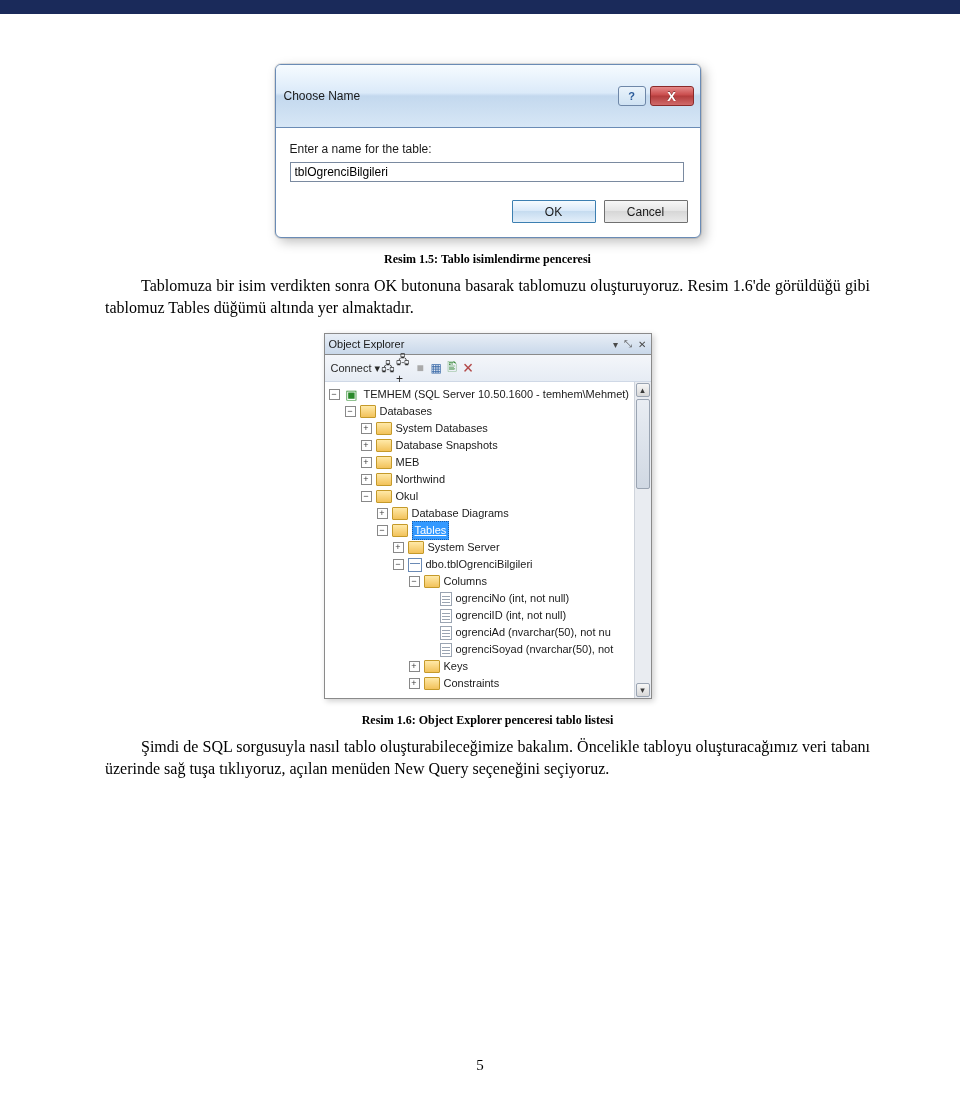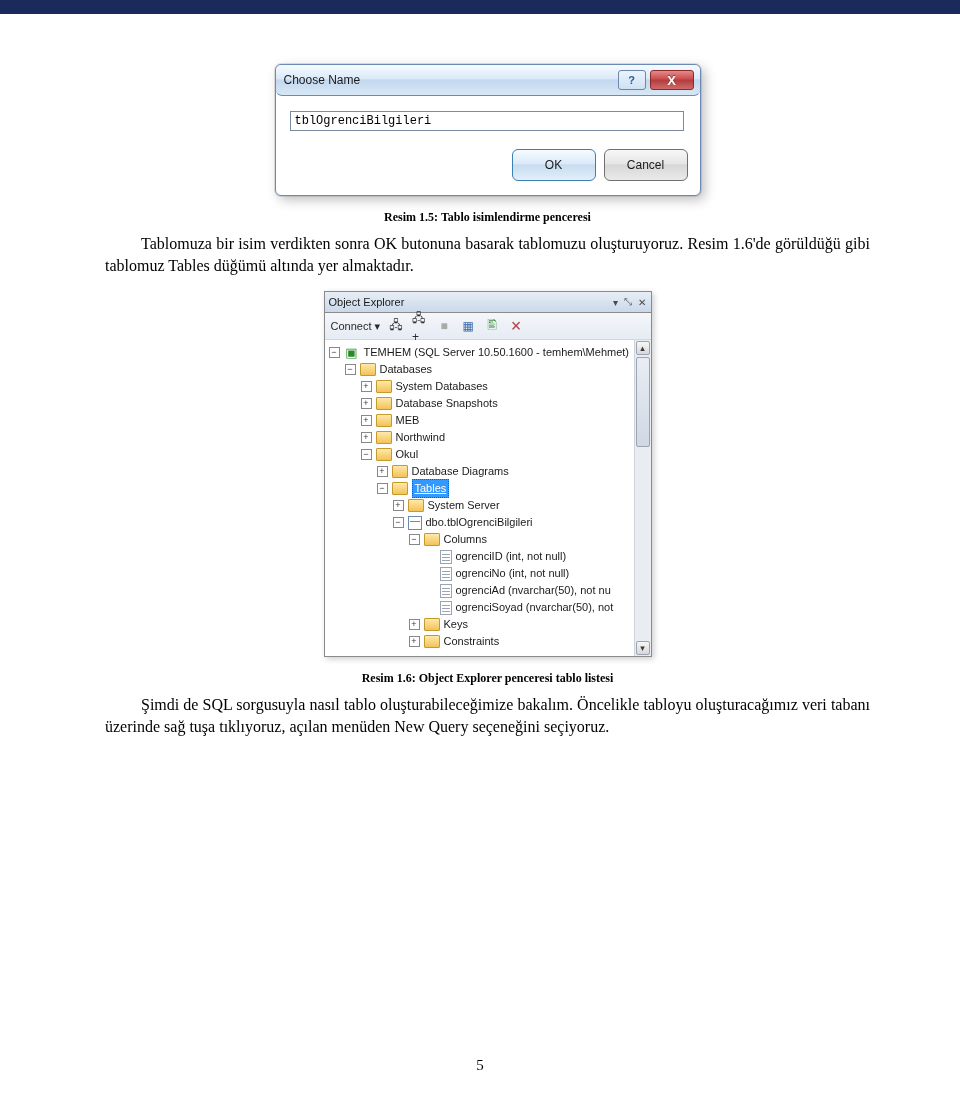--- a/index.html
+++ b/index.html
@@ -27,24 +27,23 @@
     background: #fff;
     box-shadow: 4px 4px 12px rgba(0,0,0,.25), 0 0 0 1px rgba(0,0,0,.1);
     overflow: hidden;
   }
   .dlg-title {
     height: 30px;
     background: linear-gradient(#f6fbff, #dbeaf9 45%, #c3d8ee 50%, #d7e7f6);
     border-bottom: 1px solid #6a8bb5;
     display: flex;
     align-items: center;
-    padding: 0 6px;
+    padding: 16px 6px;
     font-size: 12px;
     color: #1a1a1a;
-    border-radius: 6px;
   }
   .dlg-title-text {
     flex: 1;
     padding-left: 2px;
   }
   .win-btn {
     width: 28px;
     height: 20px;
     margin-left: 4px;
     border: 1px solid #6e87a8;
@@ -76,34 +75,34 @@
     color: #1a1a1a;
     margin-bottom: 6px;
   }
   .dlg-input {
     width: 394px;
     height: 20px;
     border: 1px solid #7a8aa0;
     font-size: 12px;
     padding: 1px 4px;
     box-sizing: border-box;
-    font-family: Liberation Mono, monospace;
+    font-family: Liberation Sans, sans-serif;
   }
   .dlg-buttons {
     padding: 14px 12px 14px 12px;
     display: flex;
     justify-content: flex-end;
     gap: 8px;
   }
   .std-btn {
     width: 84px;
-    height: 32px;
+    height: 23px;
     font-size: 12px;
     border: 1px solid #707070;
-    border-radius: 6px;
+    border-radius: 1px;
     background: linear-gradient(#f7f7f7, #e6e6e6 45%, #d7d7d7 50%, #eaeaea);
     color: #1a1a1a;
   }
   .std-btn.primary {
     border-color: #3c7fb1;
     background: linear-gradient(#f6fbff, #dbeaf9 45%, #c6dcf0 50%, #e3effa);
   }
 
   .caption {
     text-align: center;
@@ -146,21 +145,20 @@
     color: #4a4a4a;
     align-items: center;
   }
   .oe-title-icons span { font-size: 10px; }
   .oe-toolbar {
     height: 26px;
     background: linear-gradient(#f4f6fa, #e6ecf4);
     border-bottom: 1px solid #cfd8e6;
     display: flex;
     align-items: center;
-    gap: 8px;
     padding: 0 6px;
     font-size: 11px;
     color: #2a2a2a;
   }
   .tb-icon {
     width: 16px;
     height: 16px;
     display: inline-flex;
     align-items: center;
     justify-content: center;
@@ -310,20 +308,21 @@
 
 <div class="content">
 
   <div class="dialog">
     <div class="dlg-title">
       <span class="dlg-title-text">Choose Name</span>
       <span class="win-btn win-help">?</span>
       <span class="win-btn win-close">X</span>
     </div>
     <div class="dlg-body">
+      <div class="dlg-label">Enter a name for the table:</div>
       <input class="dlg-input" value="tblOgrenciBilgileri" style="">
     </div>
     <div class="dlg-buttons">
       <button class="std-btn primary">OK</button>
       <button class="std-btn">Cancel</button>
     </div>
   </div>
 
   <div class="caption">Resim 1.5: Tablo isimlendirme penceresi</div>
   <div class="para indent">Tablomuza bir isim verdikten sonra OK butonuna basarak tablomuzu oluşturuyoruz. Resim 1.6'de görüldüğü gibi tablomuz Tables düğümü altında yer almaktadır.</div>
@@ -404,26 +403,26 @@
             <span class="lbl">dbo.tblOgrenciBilgileri</span>
           </div>
           <div class="node ind5">
             <span class="pm">−</span>
             <span class="icon folder"></span>
             <span class="lbl">Columns</span>
           </div>
           <div class="node ind6">
             <span class="pm blank"></span>
             <span class="icon col"></span>
-            <span class="lbl">ogrenciID (int, not null)</span>
+            <span class="lbl">ogrenciNo (int, not null)</span>
           </div>
           <div class="node ind6">
             <span class="pm blank"></span>
             <span class="icon col"></span>
-            <span class="lbl">ogrenciNo (int, not null)</span>
+            <span class="lbl">ogrenciID (int, not null)</span>
           </div>
           <div class="node ind6">
             <span class="pm blank"></span>
             <span class="icon col"></span>
             <span class="lbl">ogrenciAd (nvarchar(50), not nu</span>
           </div>
           <div class="node ind6">
             <span class="pm blank"></span>
             <span class="icon col"></span>
             <span class="lbl">ogrenciSoyad (nvarchar(50), not</span>

